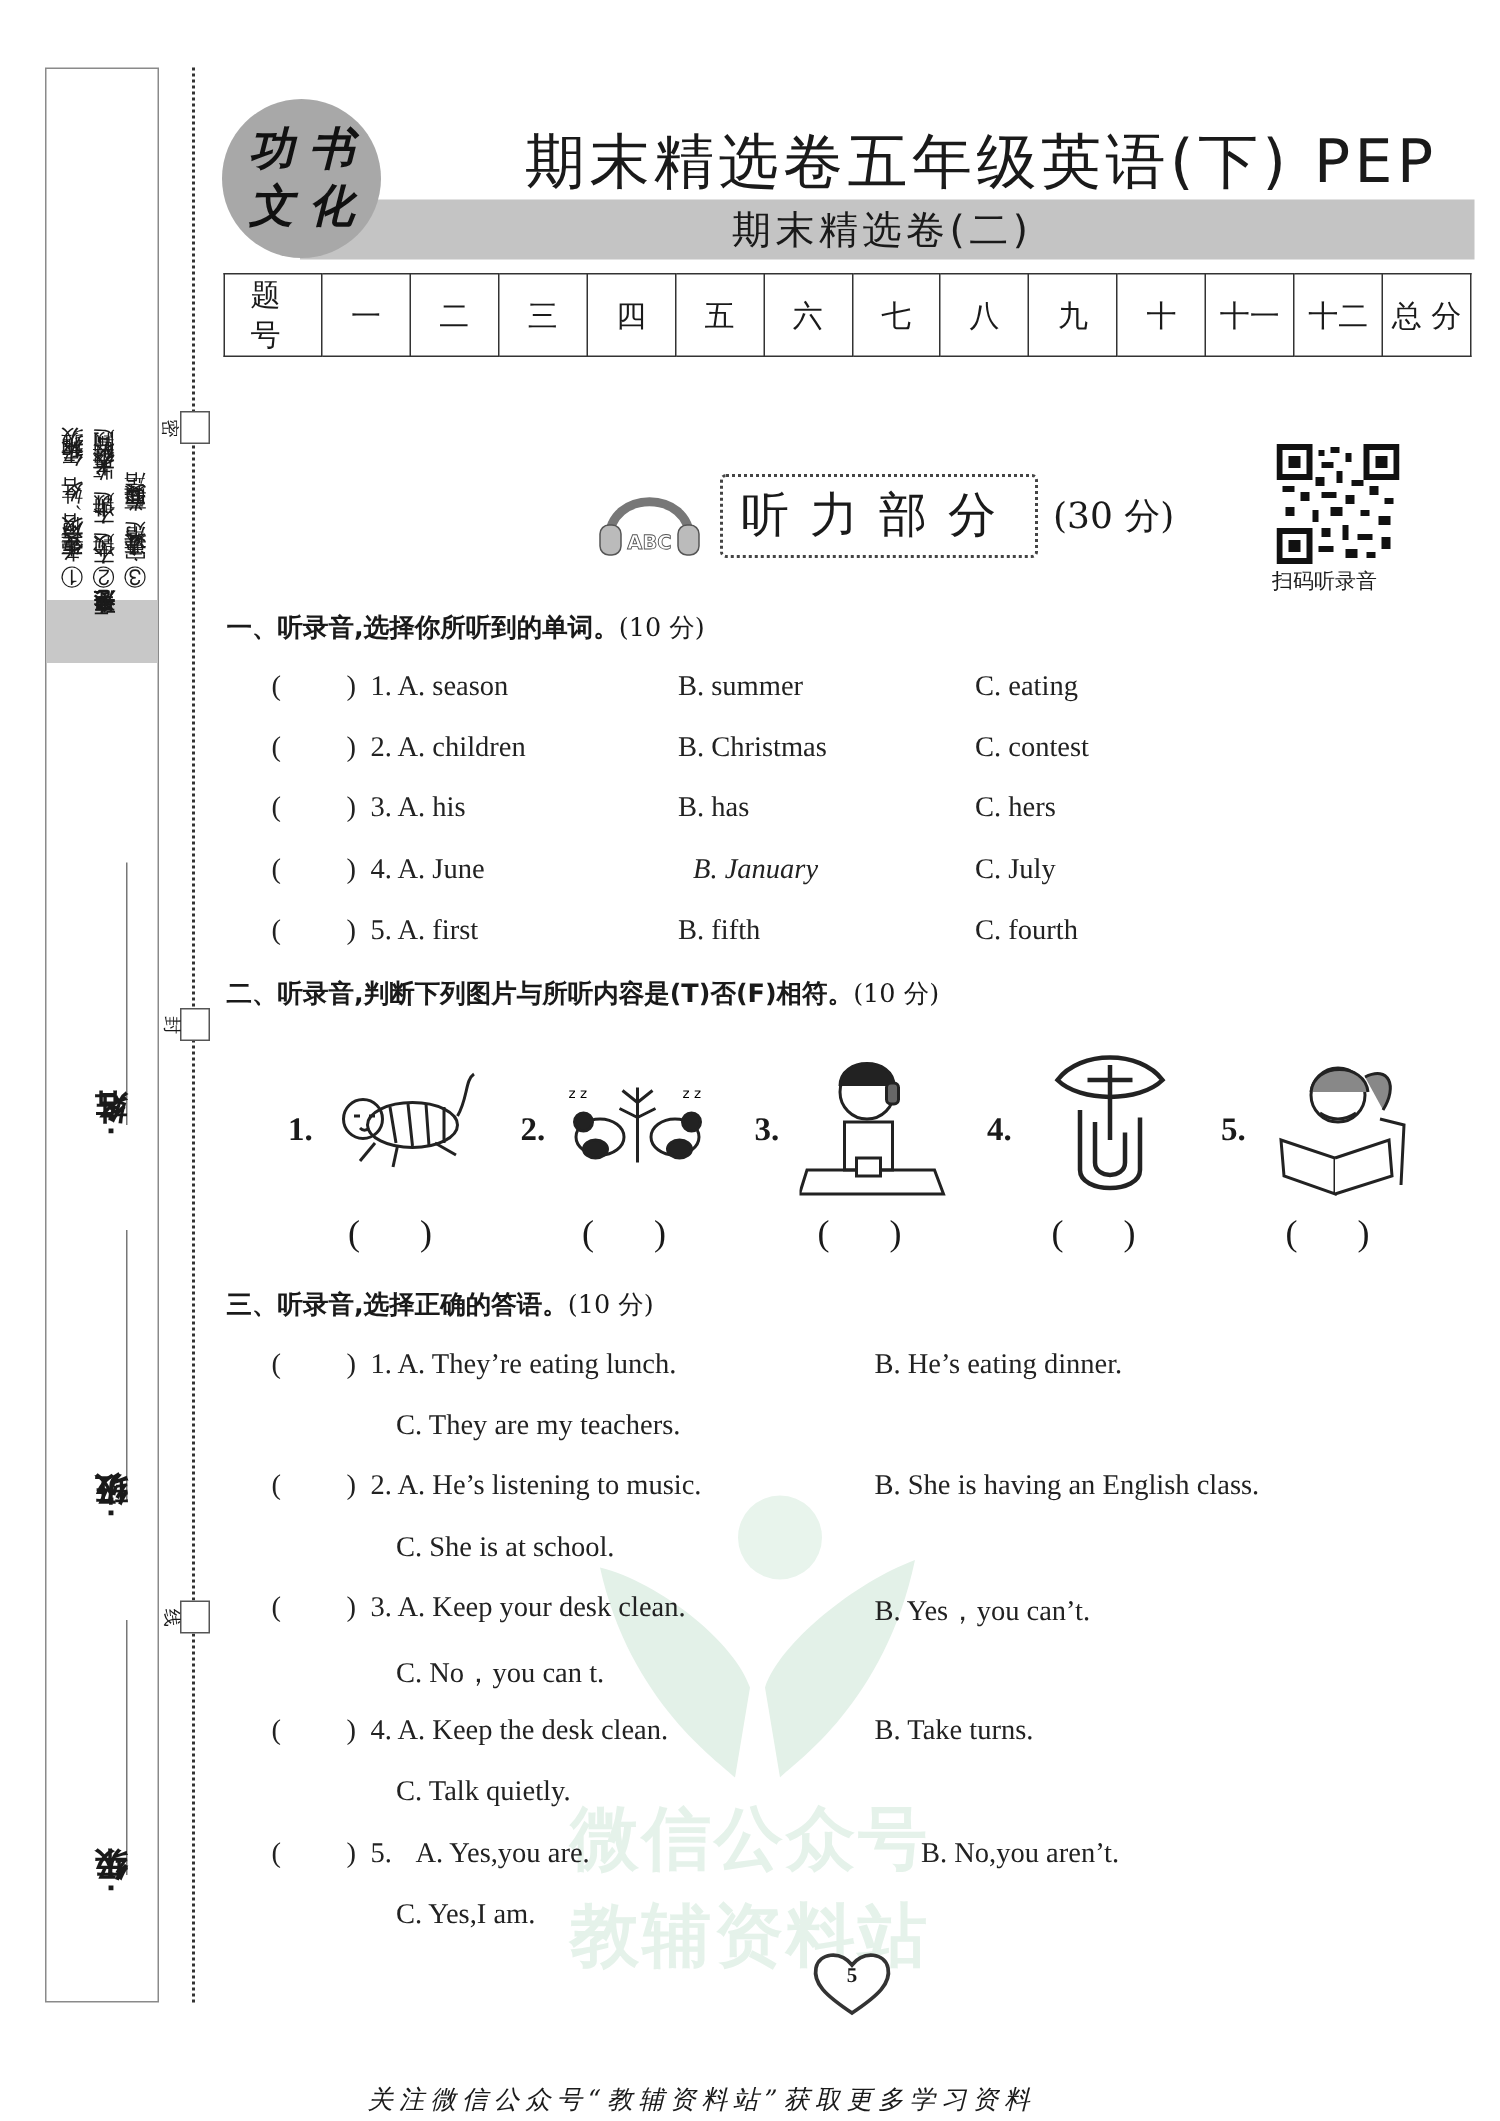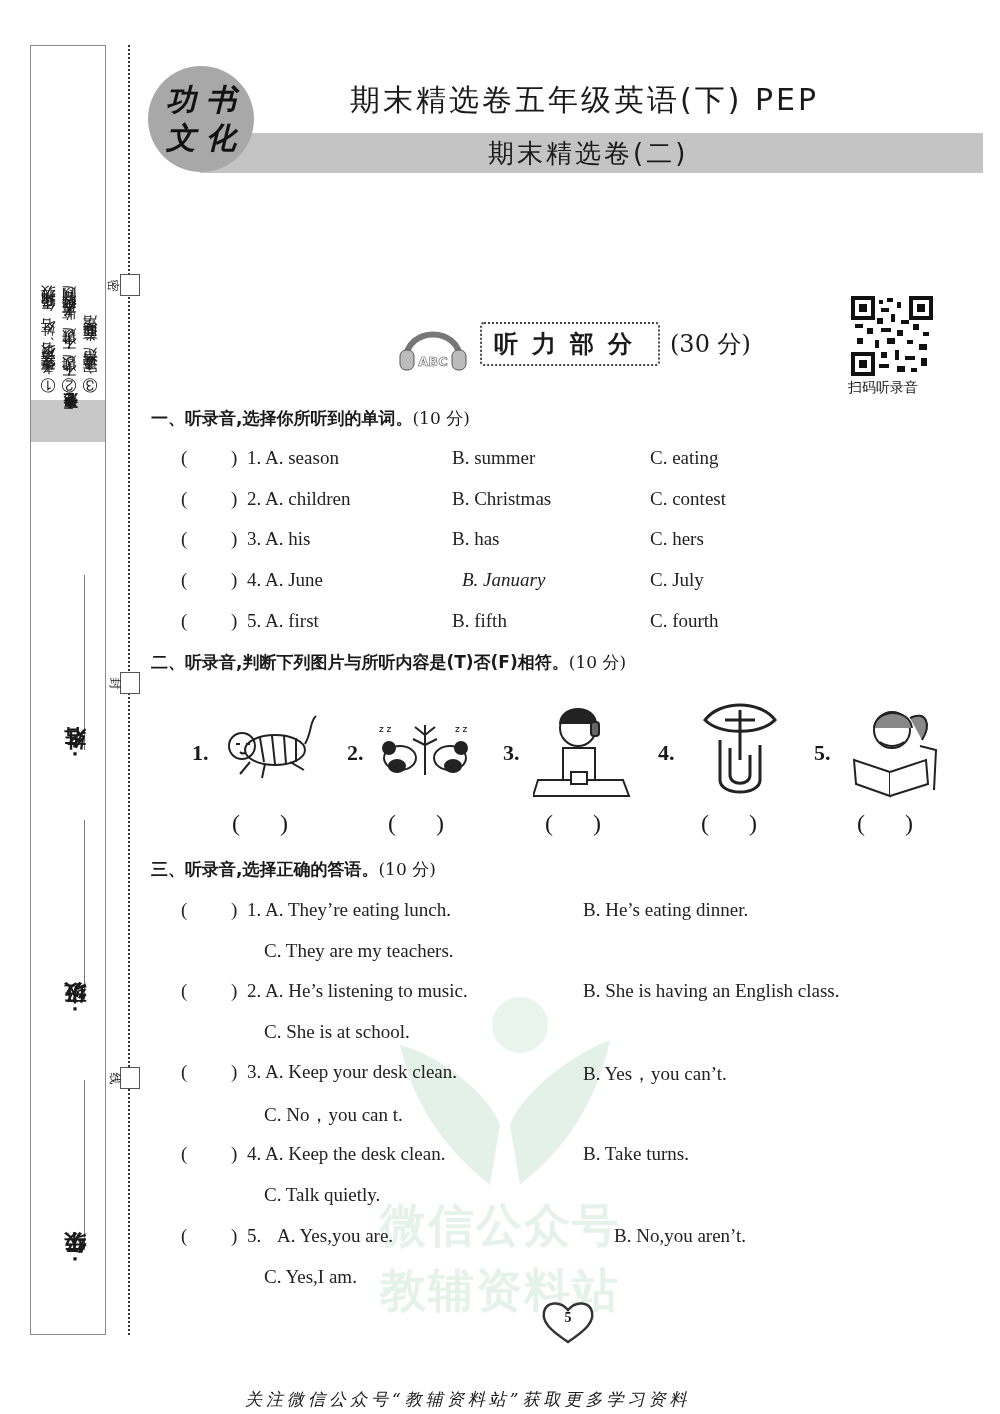--- a/index.html
+++ b/index.html
@@ -19,33 +19,33 @@
   .dotted { position:absolute; left:128px; top:45px; height:1290px; border-left:2px dotted #333; }
   .seal { position:absolute; left:120px; width:18px; height:20px; border:1px solid #555; background:#fff;
           font-size:12px; display:flex; align-items:center; justify-content:center; }
   .seal span { writing-mode:vertical-rl; transform:rotate(90deg); }
 
   
   .logo { position:absolute; left:148px; top:66px; width:106px; height:106px; border-radius:50%;
           background:#a8a8a8; display:flex; flex-wrap:wrap; align-content:center; justify-content:center; z-index:2; }
   .logo span { display:block; width:40px; text-align:center; font-size:30px; font-weight:bold; color:#111;
                font-family:"DejaVu Serif", serif; font-style:italic; line-height:38px; }
-  .title { position:absolute; left:350px; top:80px; font-size:30px; letter-spacing:3px; }
+  .title { position:absolute; left:350px; top:80px; font-size:40px; letter-spacing:3px; }
   .band { position:absolute; left:200px; top:133px; width:783px; height:40px; background:#c4c4c4; }
   .subtitle { position:absolute; left:488px; top:136px; font-size:26px; letter-spacing:3px; }
 
   
   table.score { position:absolute; left:149px; top:182px; width:832px; border-collapse:collapse; table-layout:fixed; }
   table.score td { border:1px solid #333; height:46px; text-align:center; font-size:20px; padding:0; }
   table.score td.first { width:64px; letter-spacing:10px; }
 
   
   .listen-wrap { position:absolute; left:398px; top:316px; display:flex; align-items:center; }
   .headphone { width:70px; height:56px; position:relative; }
-  .listen-box { margin-left:12px; border:2px dotted #444; padding:4px 12px; font-size:24px; font-weight:bold; letter-spacing:14px; border-radius:4px; }
+  .listen-box { margin-left:12px; border:2px dotted #444; padding:4px 12px; font-size:32px; font-weight:normal; letter-spacing:14px; border-radius:4px; }
   .listen-score { margin-left:10px; font-size:24px; font-family:"DejaVu Serif", serif; }
   .qr { position:absolute; left:851px; top:296px; width:82px; height:80px; }
   .qr-caption { position:absolute; left:848px; top:379px; font-size:14px; font-family:"DejaVu Serif", serif; }
 
   .sec-title { position:absolute; left:151px; font-size:17px; font-weight:bold; }
   .sec-title .pts { font-weight:normal; font-family:"DejaVu Serif", serif; }
 
   .row { position:absolute; font-family:"Liberation Serif", serif; font-size:19px; color:#222; white-space:nowrap; }
   .paren { position:absolute; left:181px; }
   .paren-r { position:absolute; left:231px; }
@@ -96,20 +96,36 @@
   <span>功</span>
   <span>书</span>
   <span>文</span>
   <span>化</span>
 </div>
 <div class="title">期末精选卷五年级英语(下) PEP</div>
 <div class="subtitle">期末精选卷(二)</div>
 
 <table class="score">
   <tbody>
+      <tr>
+    <td class="first">题 号</td>
+    <td>一</td>
+    <td>二</td>
+    <td>三</td>
+    <td>四</td>
+    <td>五</td>
+    <td>六</td>
+    <td>七</td>
+    <td>八</td>
+    <td>九</td>
+    <td>十</td>
+    <td>十一</td>
+    <td>十二</td>
+    <td>总 分</td>
+  </tr>
 </tbody>
   </table>
 
 <div class="listen-wrap">
   <div class="headphone">
     <svg width="70" height="56" viewBox="0 0 70 56">
       <path d="M8 44 C8 10, 62 10, 62 44" fill="none" stroke="#777" stroke-width="6"></path>
       <rect x="2" y="34" width="14" height="20" rx="6" fill="#bbb" stroke="#555"></rect>
       <rect x="54" y="34" width="14" height="20" rx="6" fill="#bbb" stroke="#555"></rect>
       <text x="35" y="50" font-size="13" text-anchor="middle" fill="#fff" stroke="#555" stroke-width="0.6" font-family="DejaVu Sans, sans-serif" font-weight="bold">ABC</text>

